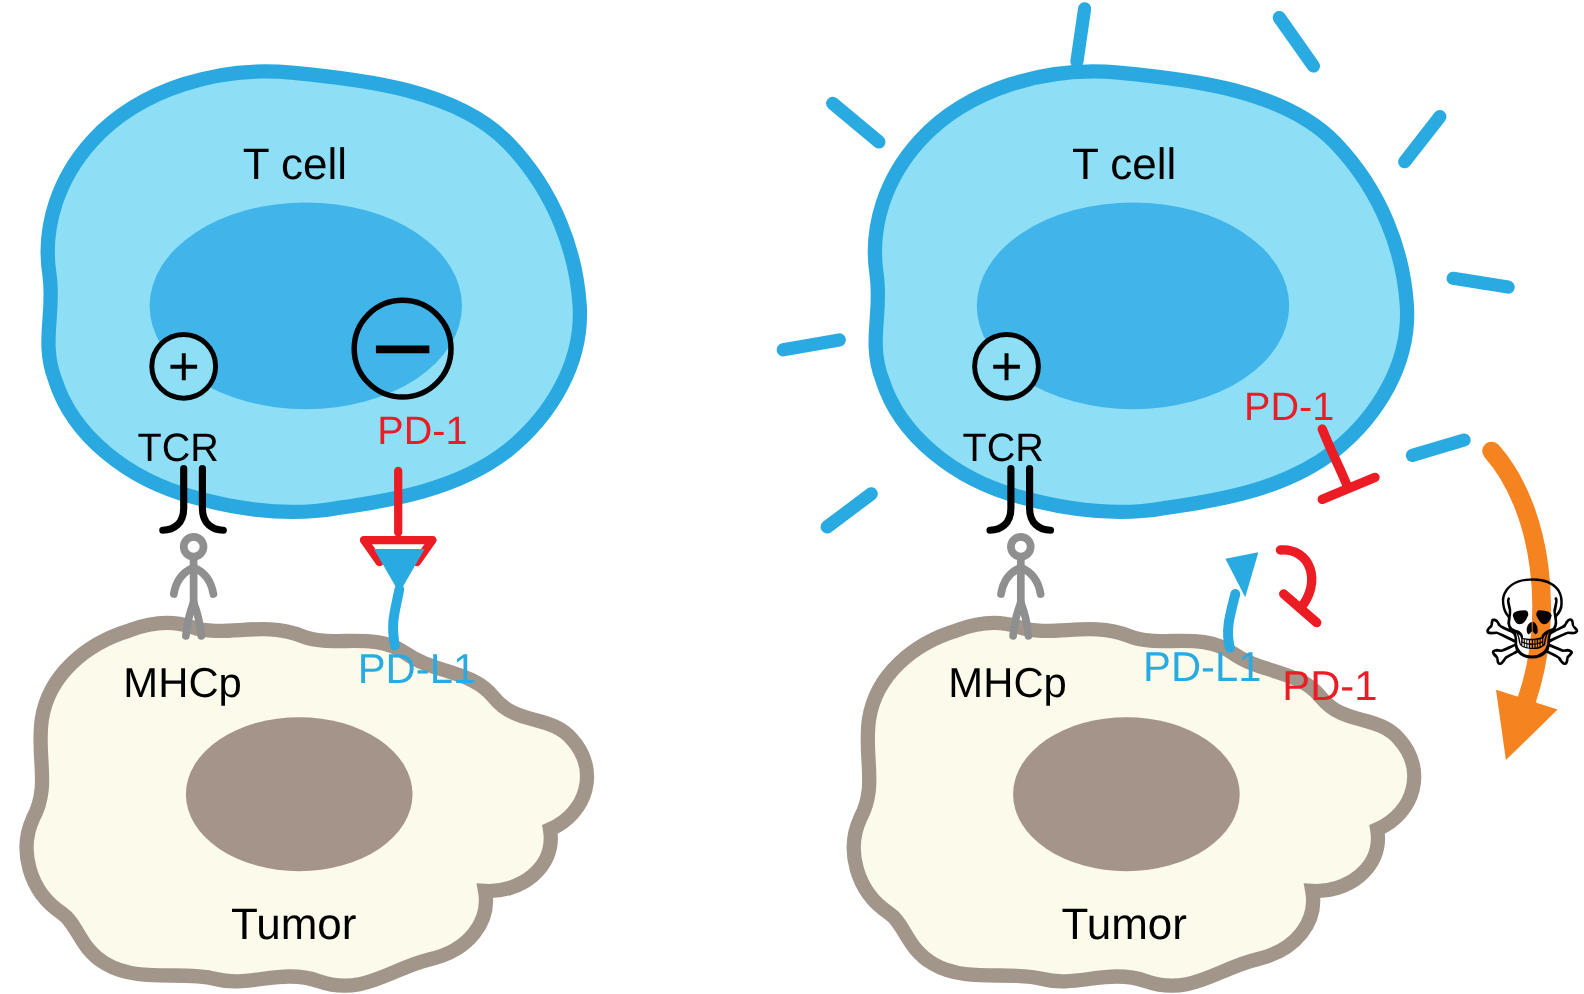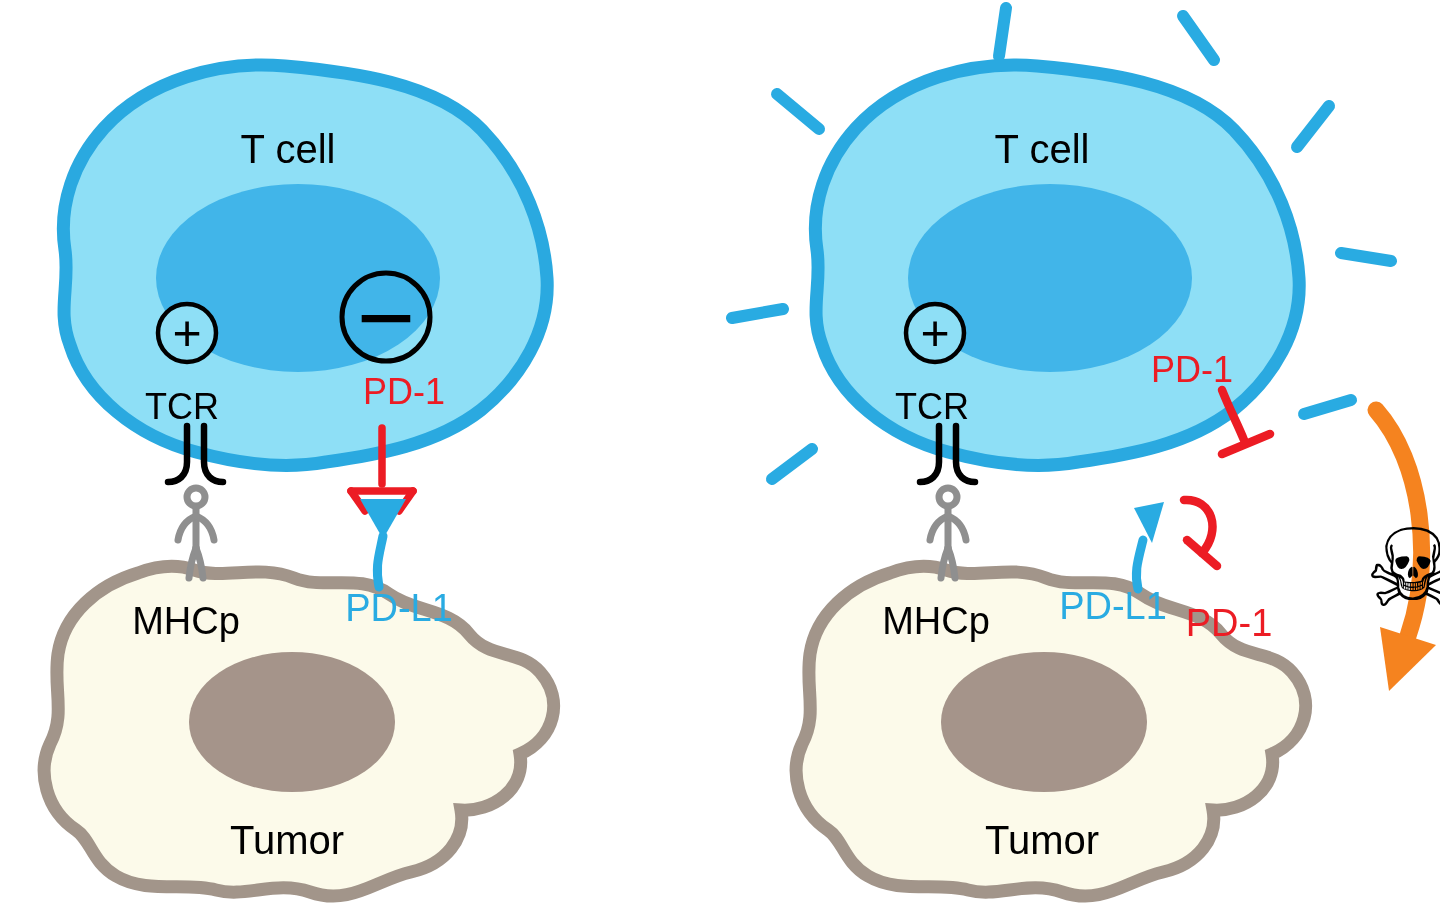--- a/index.html
+++ b/index.html
@@ -1,17 +1,17 @@
 <!DOCTYPE html>
 <html style="--tcell-cytoplasm: #8EDFF6; --tcell-membrane: #2AA9E0; --tcell-nucleus: #41B5E9; --tumor-cytoplasm: #FCFAEA; --tumor-membrane: #A2958A; --tumor-nucleus: #A5948A; --red: #EC1C24; --blue: #29ABE2; --orange: #F5831F; --black: #000000;"><head>
 <meta charset="utf-8">
 <style>
   * { margin: 0; padding: 0; box-sizing: border-box; }
   html, body { background: #ffffff; font-family: "Liberation Sans", sans-serif; }
-  .canvas { position: relative; width: 1440px; height: 904px; background: #ffffff; overflow: hidden; padding-left: 20px; }
+  .canvas { position: relative; width: 1440px; height: 904px; background: #ffffff; overflow: hidden; }
   svg { display: block; }
   text { font-family: "Liberation Sans", sans-serif; }
   .lbl { fill: #000; text-anchor: middle; }
   .fs36 { font-size: 36px; }
   .fs38 { font-size: 38px; }
   .fs40 { font-size: 40px; }
   .sign-plus { font-size: 50px; fill: #000; text-anchor: middle; }
   .sign-minus { font-size: 100px; fill: #000; text-anchor: middle; }
   .red-text { fill: var(--red); }
   .blue-text { fill: var(--blue); }

